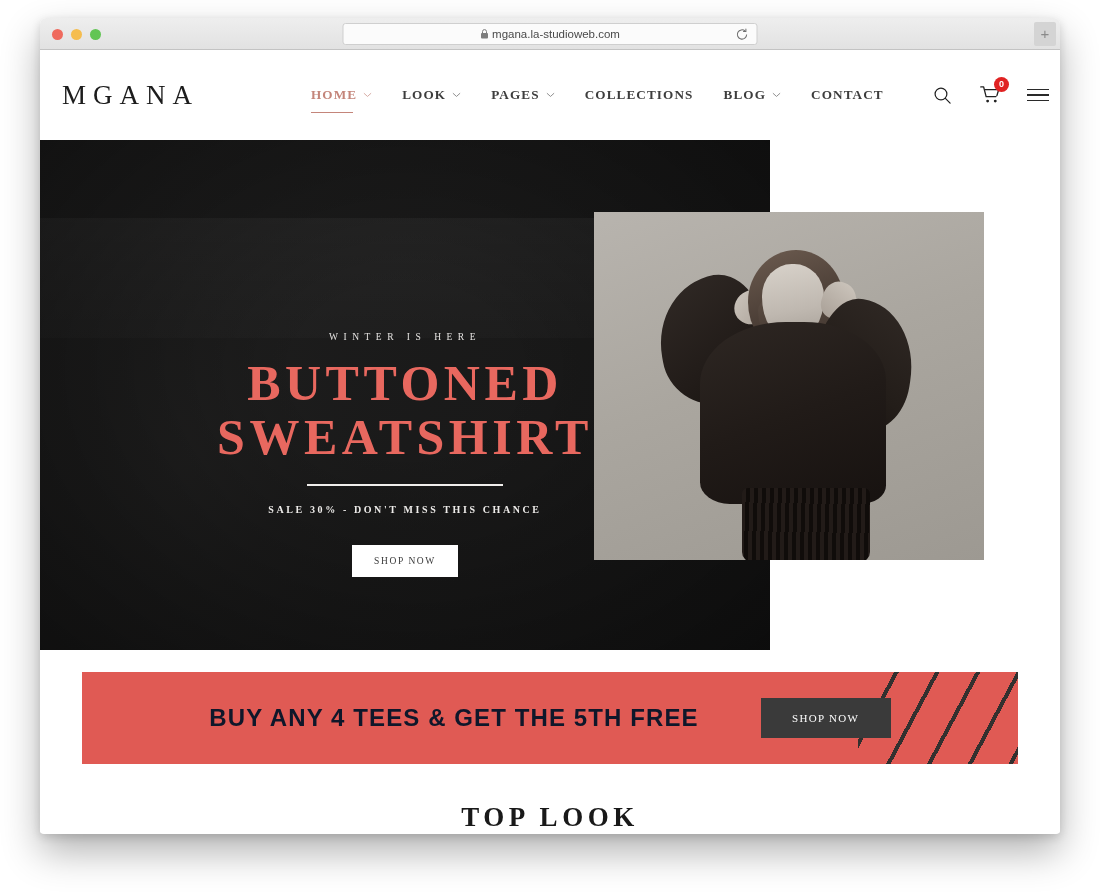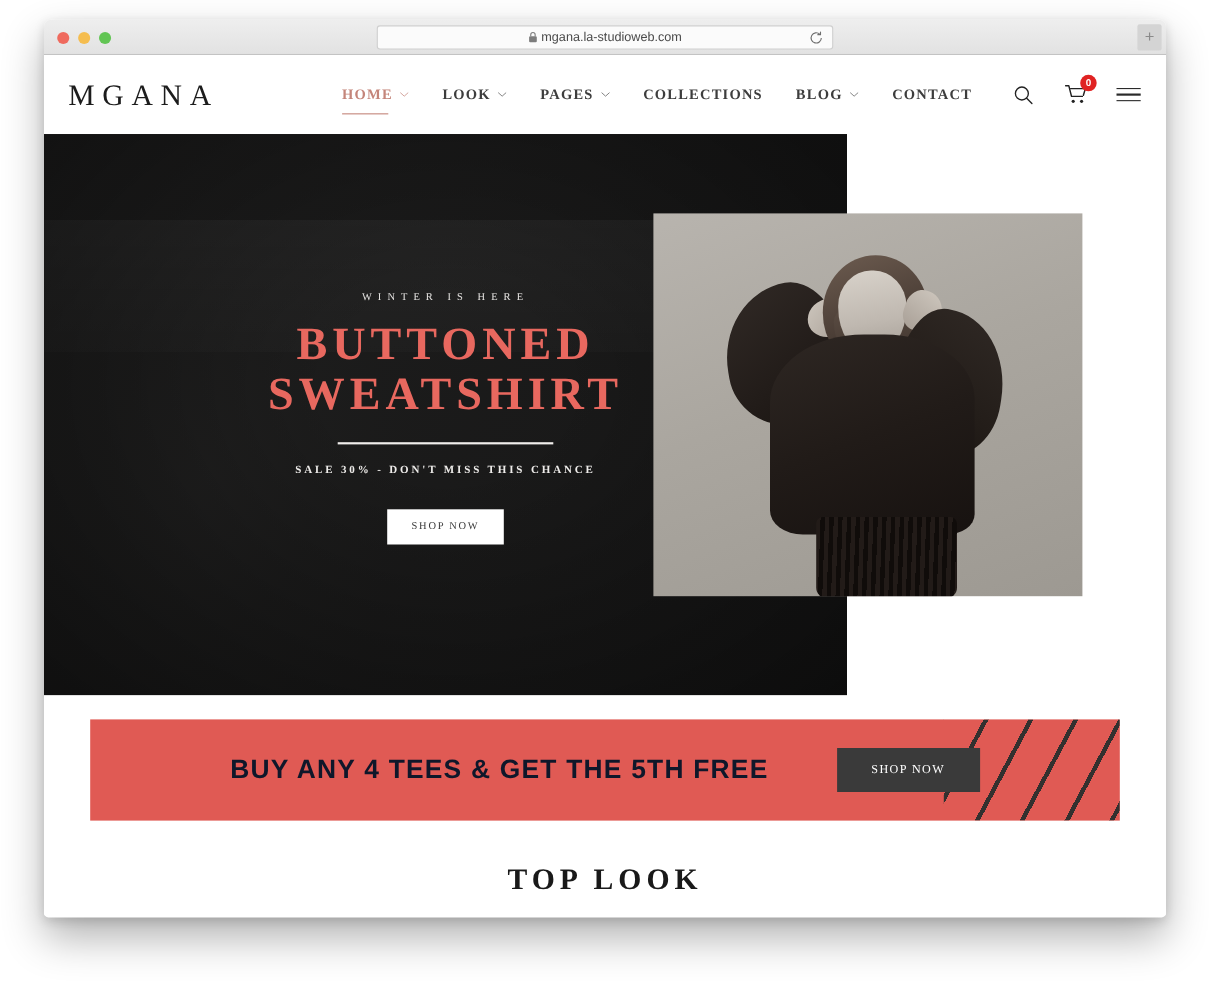--- a/index.html
+++ b/index.html
@@ -91,25 +91,25 @@
     position: relative;
     width: 1020px;
     height: 783px;
     background: #ffffff;
     overflow: hidden;
   }
 
   
   .site-header {
     position: relative;
-    height: 72px;
-    background: #ffffff;
-    display: flex;
-    align-items: center;
-    padding: 0 22px 0 22px;
+    height: 90px;
+    background: #ffffff;
+    display: flex;
+    align-items: center;
+    padding: 0 10px 0 22px;
   }
   .logo {
     font-family: "Liberation Serif", serif;
     font-size: 27px;
     letter-spacing: 7px;
     color: #1c1c1c;
     font-weight: 400;
     white-space: nowrap;
   }
 
@@ -210,40 +210,40 @@
     position: absolute;
     inset: 0;
     background: radial-gradient(ellipse at 50% 45%, rgba(0,0,0,0) 20%, rgba(0,0,0,0.45) 100%);
   }
 
   .hero-copy {
     position: absolute;
     left: 0;
     top: 0;
     width: 730px;
-    height: 510px;
+    height: 623px;
     z-index: 3;
     display: flex;
     flex-direction: column;
     align-items: center;
     justify-content: center;
     text-align: center;
     padding-top: 6px;
   }
   .hero-eyebrow {
     font-family: "Liberation Serif", serif;
     font-size: 9.5px;
     letter-spacing: 5.5px;
     color: #e6e4e2;
     margin-bottom: 16px;
     text-transform: uppercase;
   }
   .hero-title {
     font-family: "Liberation Serif", serif;
-    font-size: 42px;
+    font-size: 50px;
     line-height: 1.0;
     letter-spacing: 4.5px;
     color: #e8685f;
     font-weight: 700;
     text-transform: uppercase;
   }
   .hero-title .line2 { display: block; margin-top: 4px; }
   .hero-divider {
     width: 196px;
     height: 2px;

